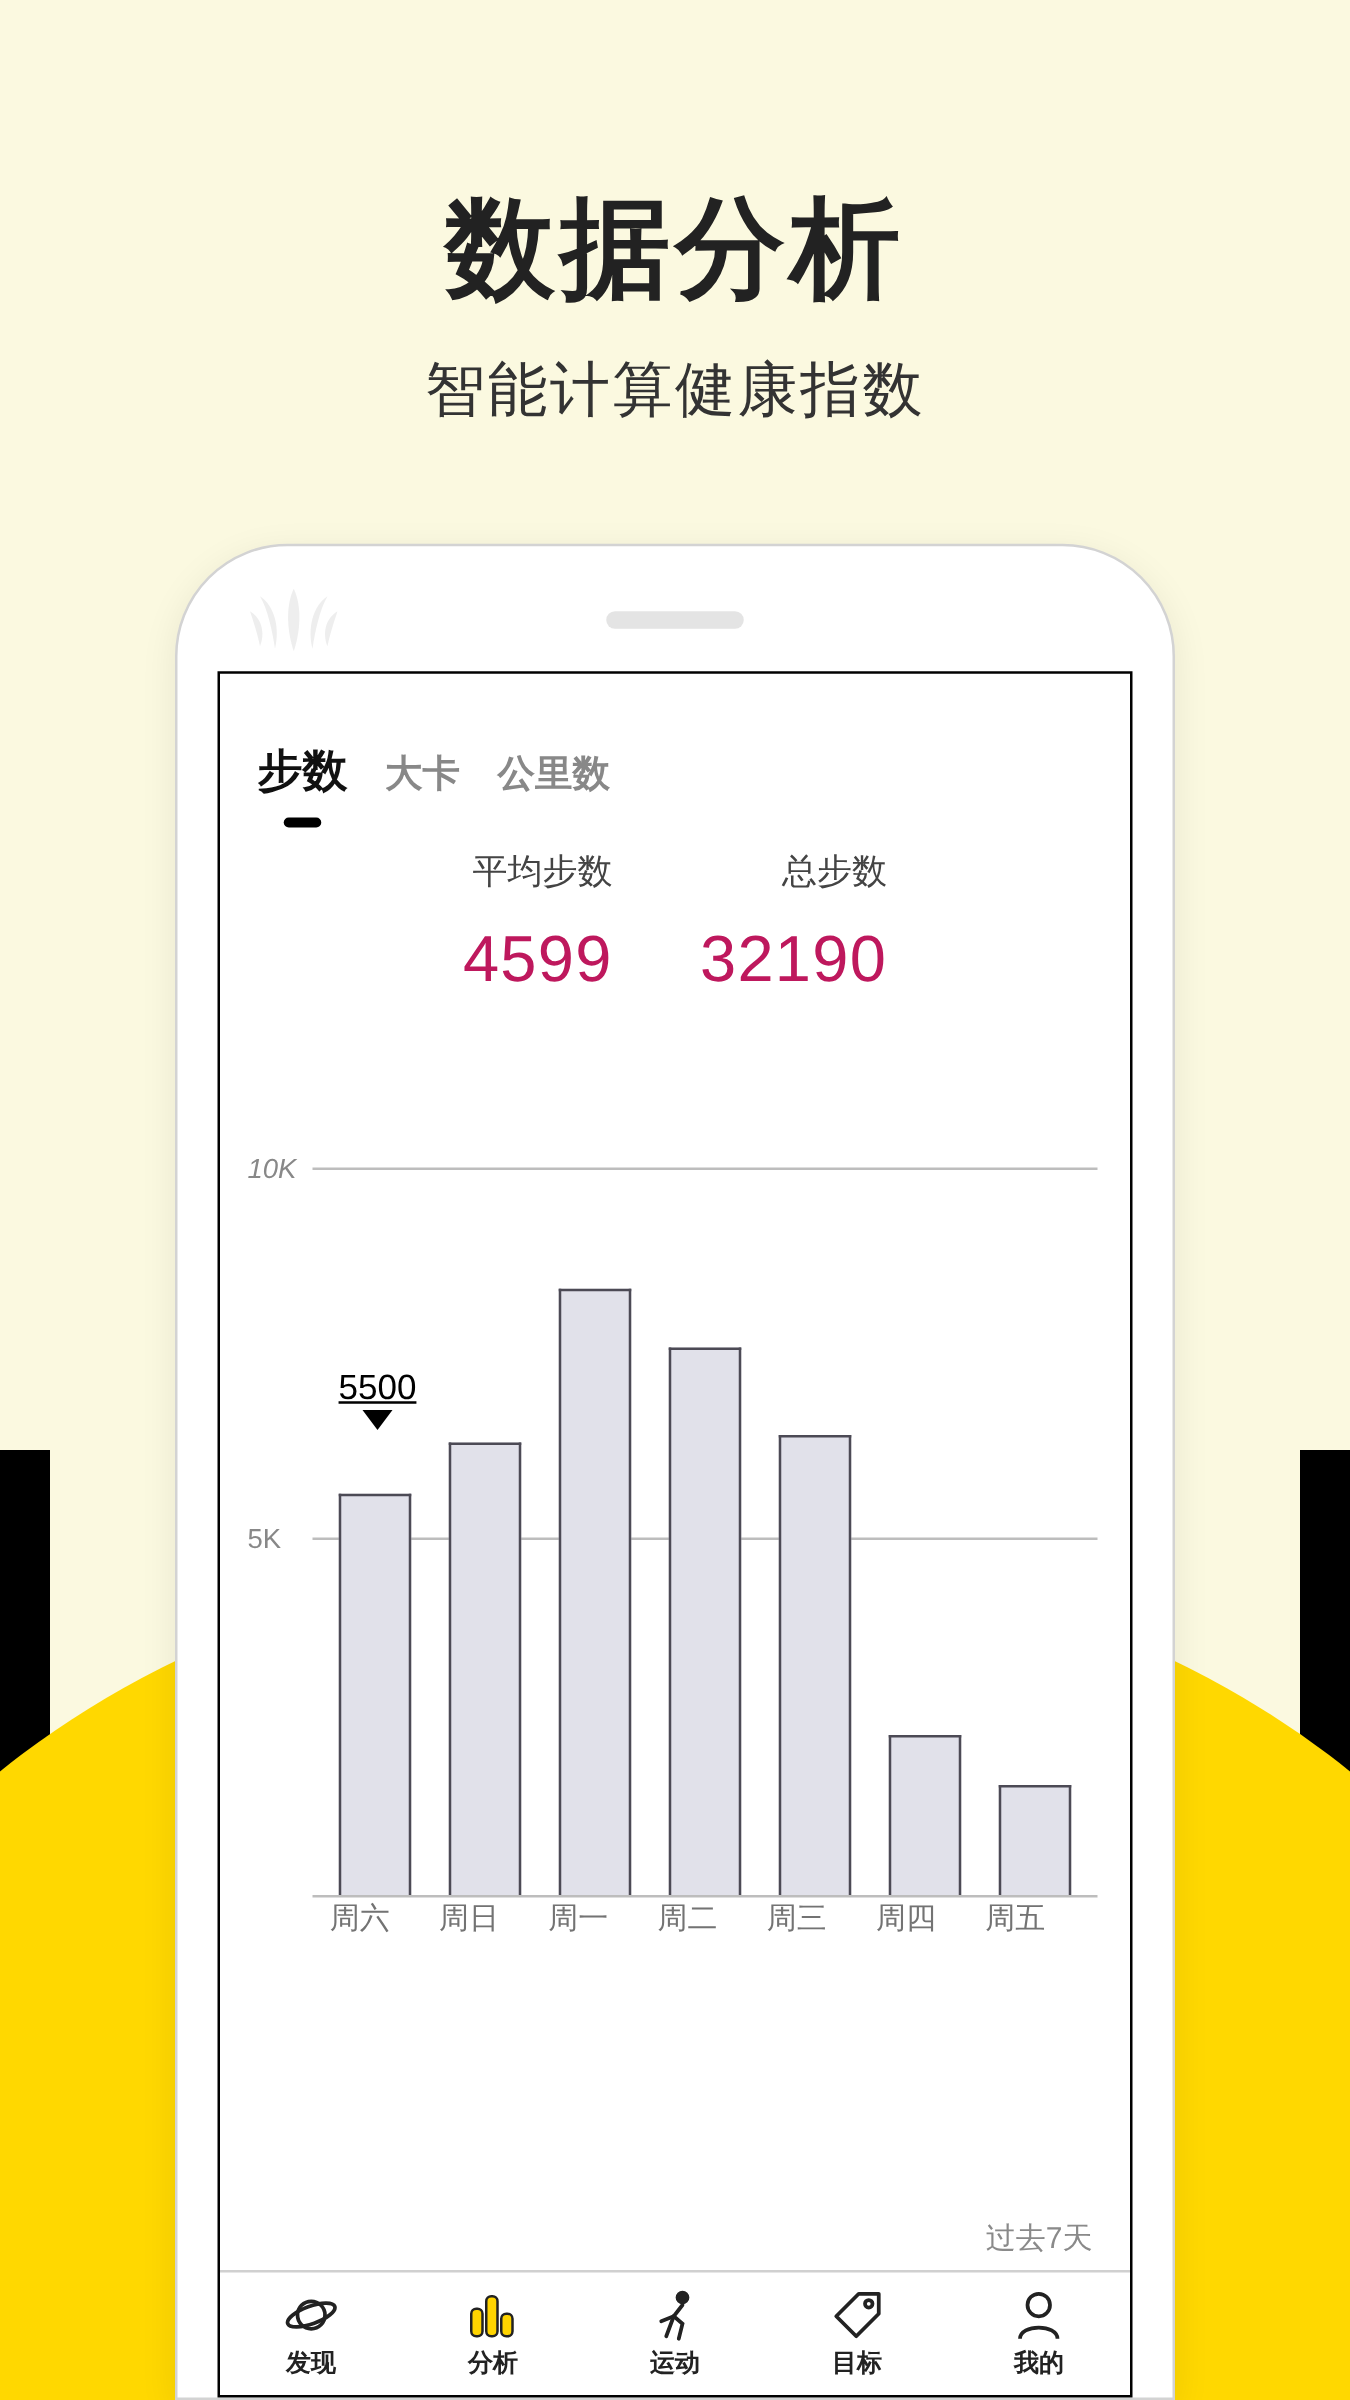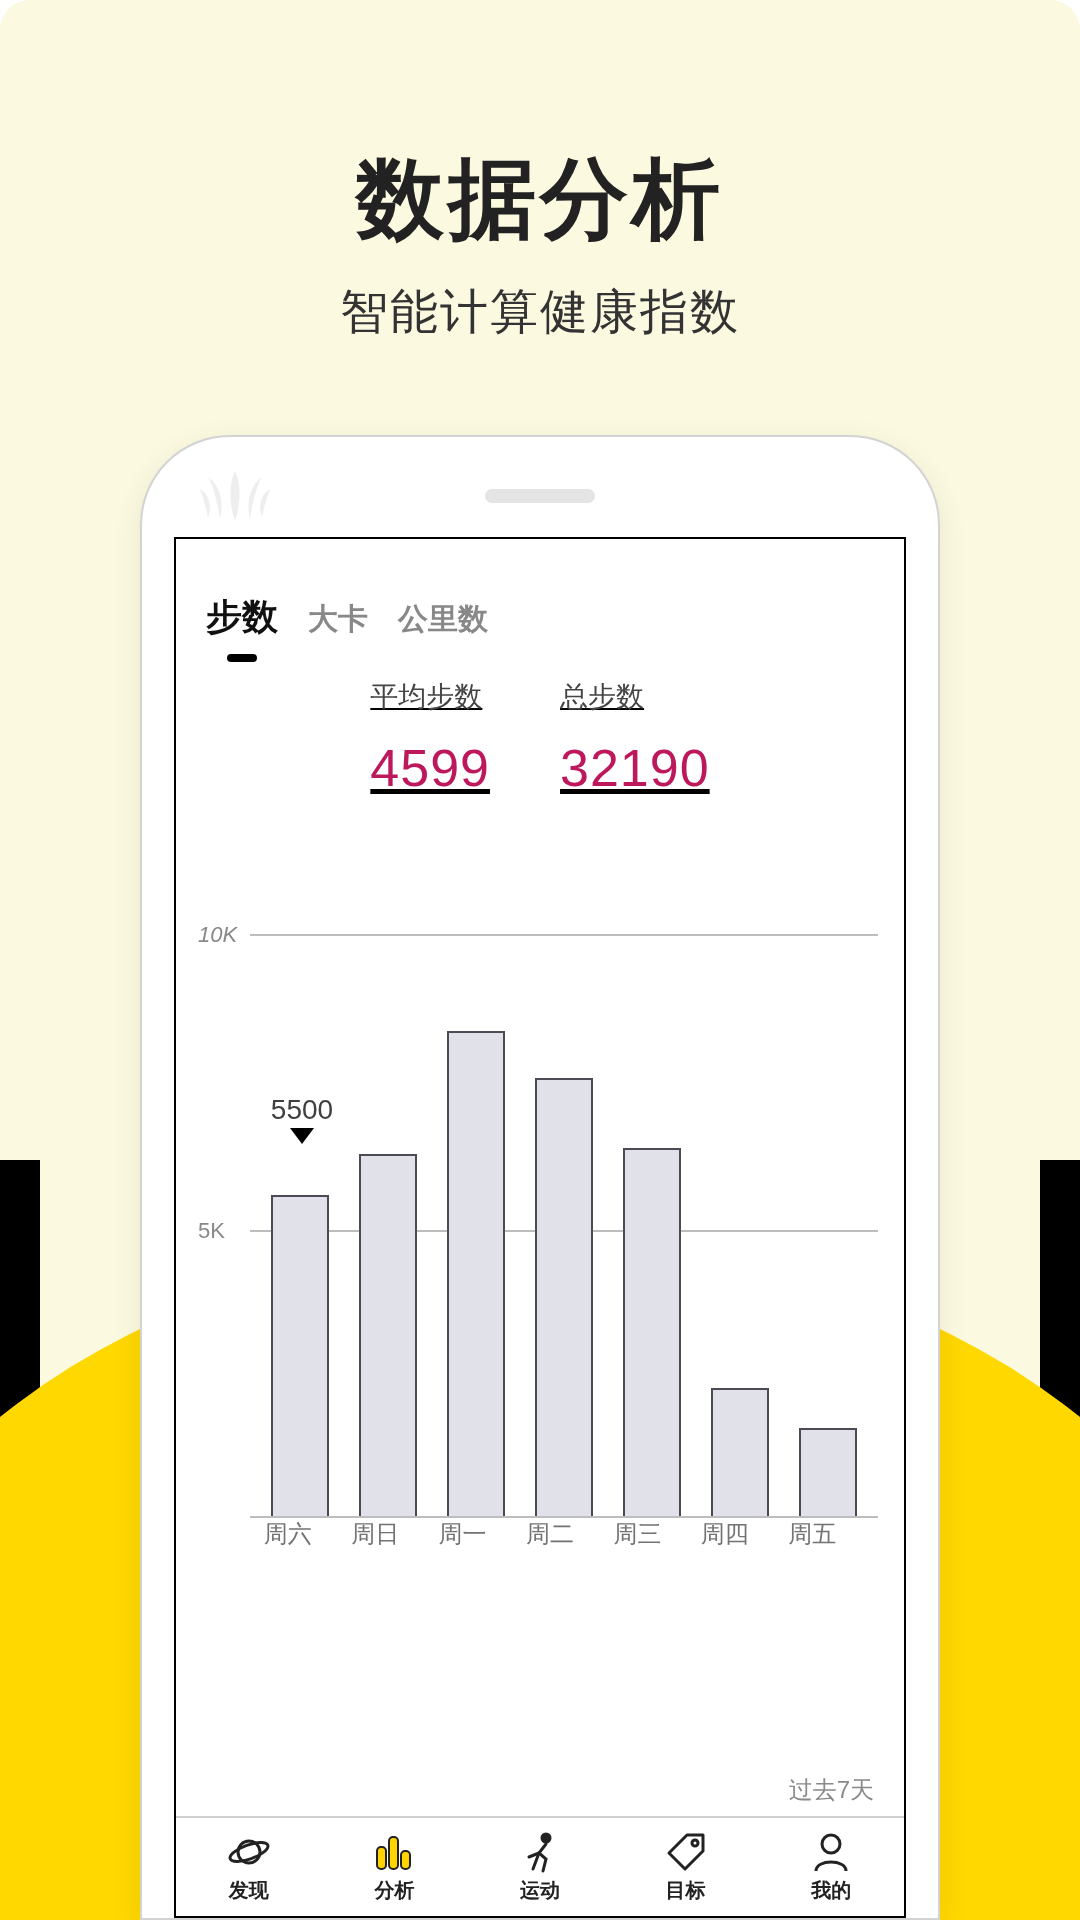--- a/index.html
+++ b/index.html
@@ -2,21 +2,20 @@
 <html><head>
 <meta charset="utf-8">
 <style>
   * { box-sizing: border-box; margin: 0; padding: 0; }
   html, body { width: 1080px; height: 1920px; overflow: hidden; font-family: -apple-system, "Helvetica Neue", Arial, "PingFang SC", "Microsoft YaHei", sans-serif; }
   .page {
     position: relative;
     width: 1080px;
     height: 1920px;
     background: #fbf9e0;
-    border-radius: 30px;
   }
   .yellow-arc {
     position: absolute;
     left: -200px;
     right: -200px;
     top: 1240px;
     height: 1600px;
     background: #ffd800;
     border-radius: 50% 50% 0 0 / 35% 35% 0 0;
   }
@@ -123,22 +122,21 @@
     border-radius: 4px;
   }
 
   .stats {
     display: flex;
     justify-content: center;
     gap: 70px;
     margin-top: 24px;
   }
   .stat {
-    text-align: left;
-    text-decoration: underline;
+    text-align: right;
   }
   .stat-label { font-size: 28px; color: #444; font-weight: 300; }
   .stat-value { font-size: 52px; color: #be185d; font-weight: 300; margin-top: 22px; letter-spacing: 1px; }
 
   
   .chart {
     position: relative;
     height: 680px;
     margin: 40px 26px 0 26px;
   }
@@ -183,23 +181,24 @@
     width: 58px;
     background: #e1e1ea;
     border: 2px solid #4c4a55;
     border-bottom: none;
   }
   .tooltip {
     position: absolute;
     top: 256px;
     left: 50px;
     font-size: 28px;
-    color: #404040;
+    color: #000000;
     text-align: center;
     width: 100px;
+    text-decoration: underline;
   }
   .tooltip-arrow {
     display: block;
     margin: 2px auto 0 auto;
     width: 0; height: 0;
     border-left: 12px solid transparent;
     border-right: 12px solid transparent;
     border-top: 16px solid #000;
   }
   .x-labels {

